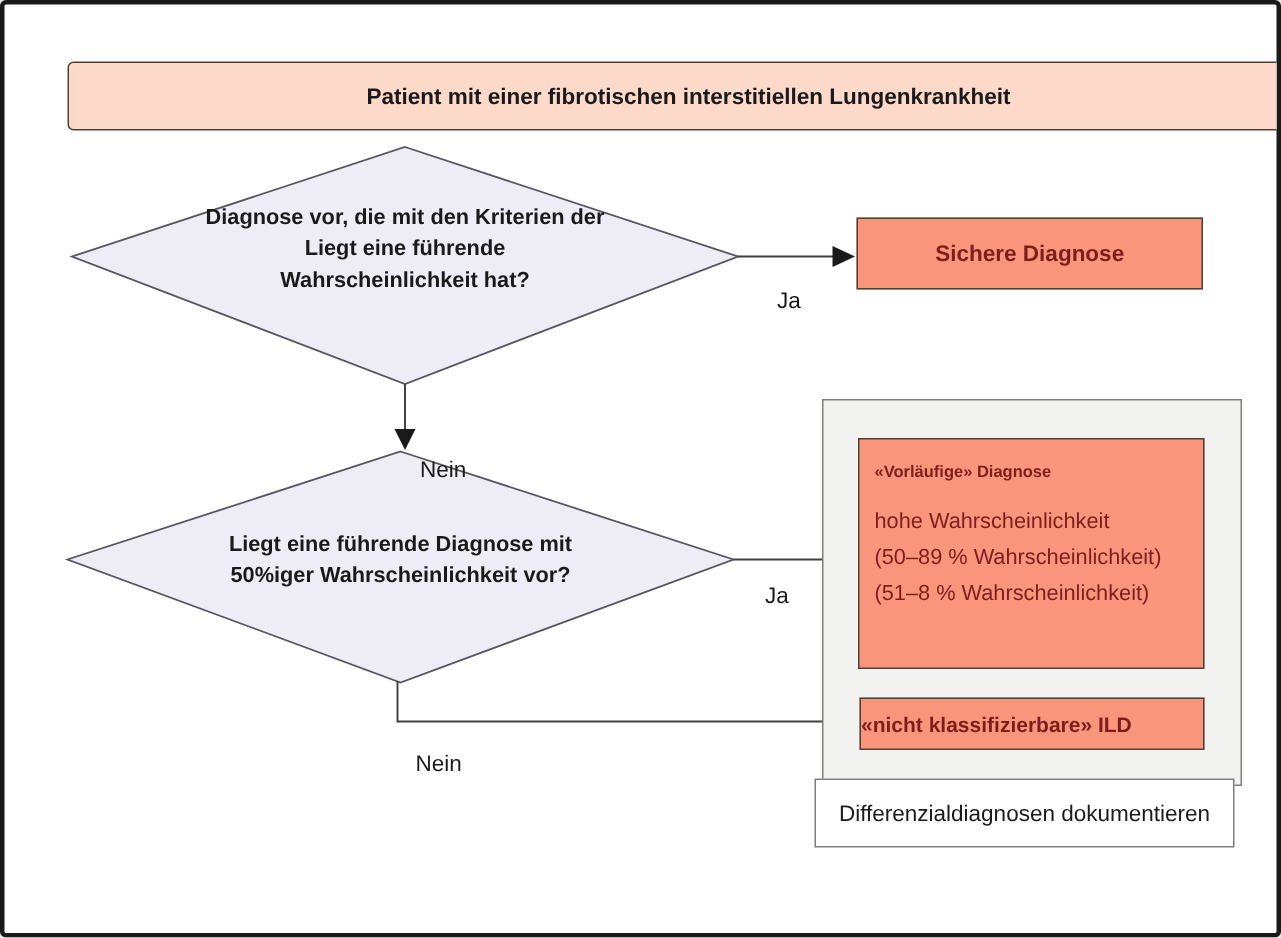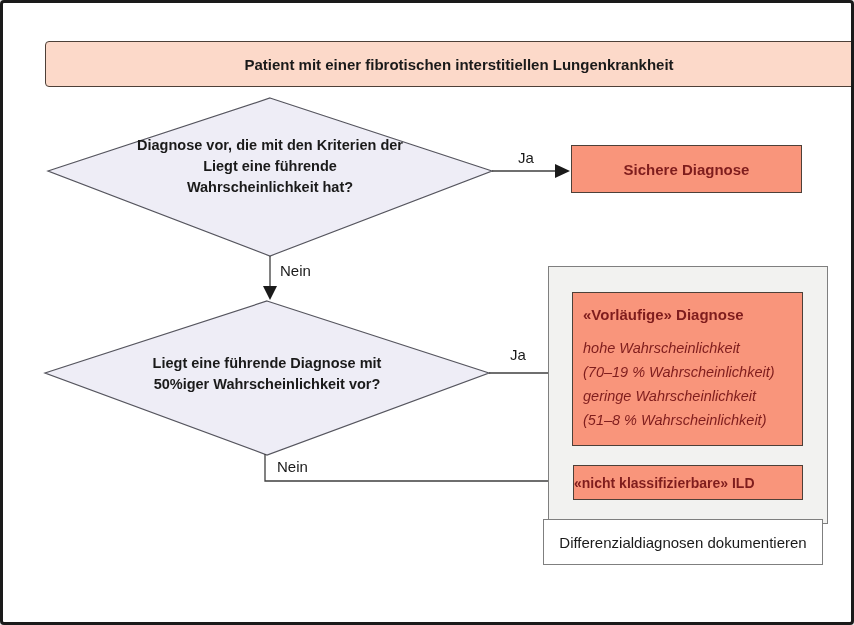--- a/index.html
+++ b/index.html
@@ -24,21 +24,21 @@
     border:1.5px solid #4d4038;
     border-radius:4px;
     font-weight:bold;font-size:15px;
   }
   .diamond-text{
     text-align:center;font-weight:bold;font-size:14.5px;line-height:21px;
   }
   .d1-text{left:87px;top:132px;width:360px;}
   .d2-text{left:84px;top:350px;width:360px;text-align:center;}
 
-  .edge-label{font-size:15px;color:#1a1a1a;}
+  .edge-label{font-size:15px;color:#1a1a1a;margin-top:43px;}
   .lbl-ja1{left:510px;top:146px;width:26px;text-align:center;}
   .lbl-nein1{left:277px;top:259px;}
   .lbl-ja2{left:502px;top:343px;width:26px;text-align:center;}
   .lbl-nein2{left:274px;top:455px;}
 
   .orange-box{
     background:#f9957b;
     border:1.5px solid #4d4038;
     color:#7f1d1d;
   }
@@ -48,22 +48,22 @@
   }
   .group-box{
     left:545px;top:263px;width:280px;height:258px;
     background:#f2f2f0;
     border:1.5px solid #7f7f7f;
   }
   .provisional-box{
     left:23px;top:25px;width:231px;height:154px;
     padding:12px 10px 0 10px;
   }
-  .provisional-title{font-weight:bold;font-size:15px;line-height:20px;margin-bottom:11px;}
-  .provisional-line{font-size:14.5px;line-height:24px;font-weight:normal;font-style:italic;}
+  .provisional-title{font-weight:bold;font-size:11px;line-height:20px;margin-bottom:11px;}
+  .provisional-line{font-size:14.5px;line-height:24px;font-weight:normal;}
   .unclassifiable-box{
     left:24px;top:198px;width:230px;height:35px;
     display:flex;align-items:center;
     font-weight:bold;font-size:14px;
   }
   .document-box{
     left:540px;top:516px;width:280px;height:46px;
     background:#ffffff;
     border:1.5px solid #7f7f7f;
     font-size:15px;
@@ -116,22 +116,21 @@
   <div class="abs diamond-text d2-text">
     <div>Liegt eine führende Diagnose mit</div>
     <div>50%iger Wahrscheinlichkeit vor?</div>
   </div>
 
   <div class="abs group-box">
 
     <div class="abs orange-box provisional-box">
       <div class="provisional-title">«Vorläufige» Diagnose</div>
       <div class="provisional-line">hohe Wahrscheinlichkeit</div>
-      <div class="provisional-line">(70–19 % Wahrscheinlichkeit)</div>
-      <div class="provisional-line">geringe Wahrscheinlichkeit</div>
+      <div class="provisional-line">(50–89 % Wahrscheinlichkeit)</div>
       <div class="provisional-line">(51–8 % Wahrscheinlichkeit)</div>
     </div>
 
     <div class="abs orange-box unclassifiable-box">
       <span>«nicht klassifizierbare» ILD</span>
     </div>
 
   </div>
 
   <div class="abs document-box flex-center">

